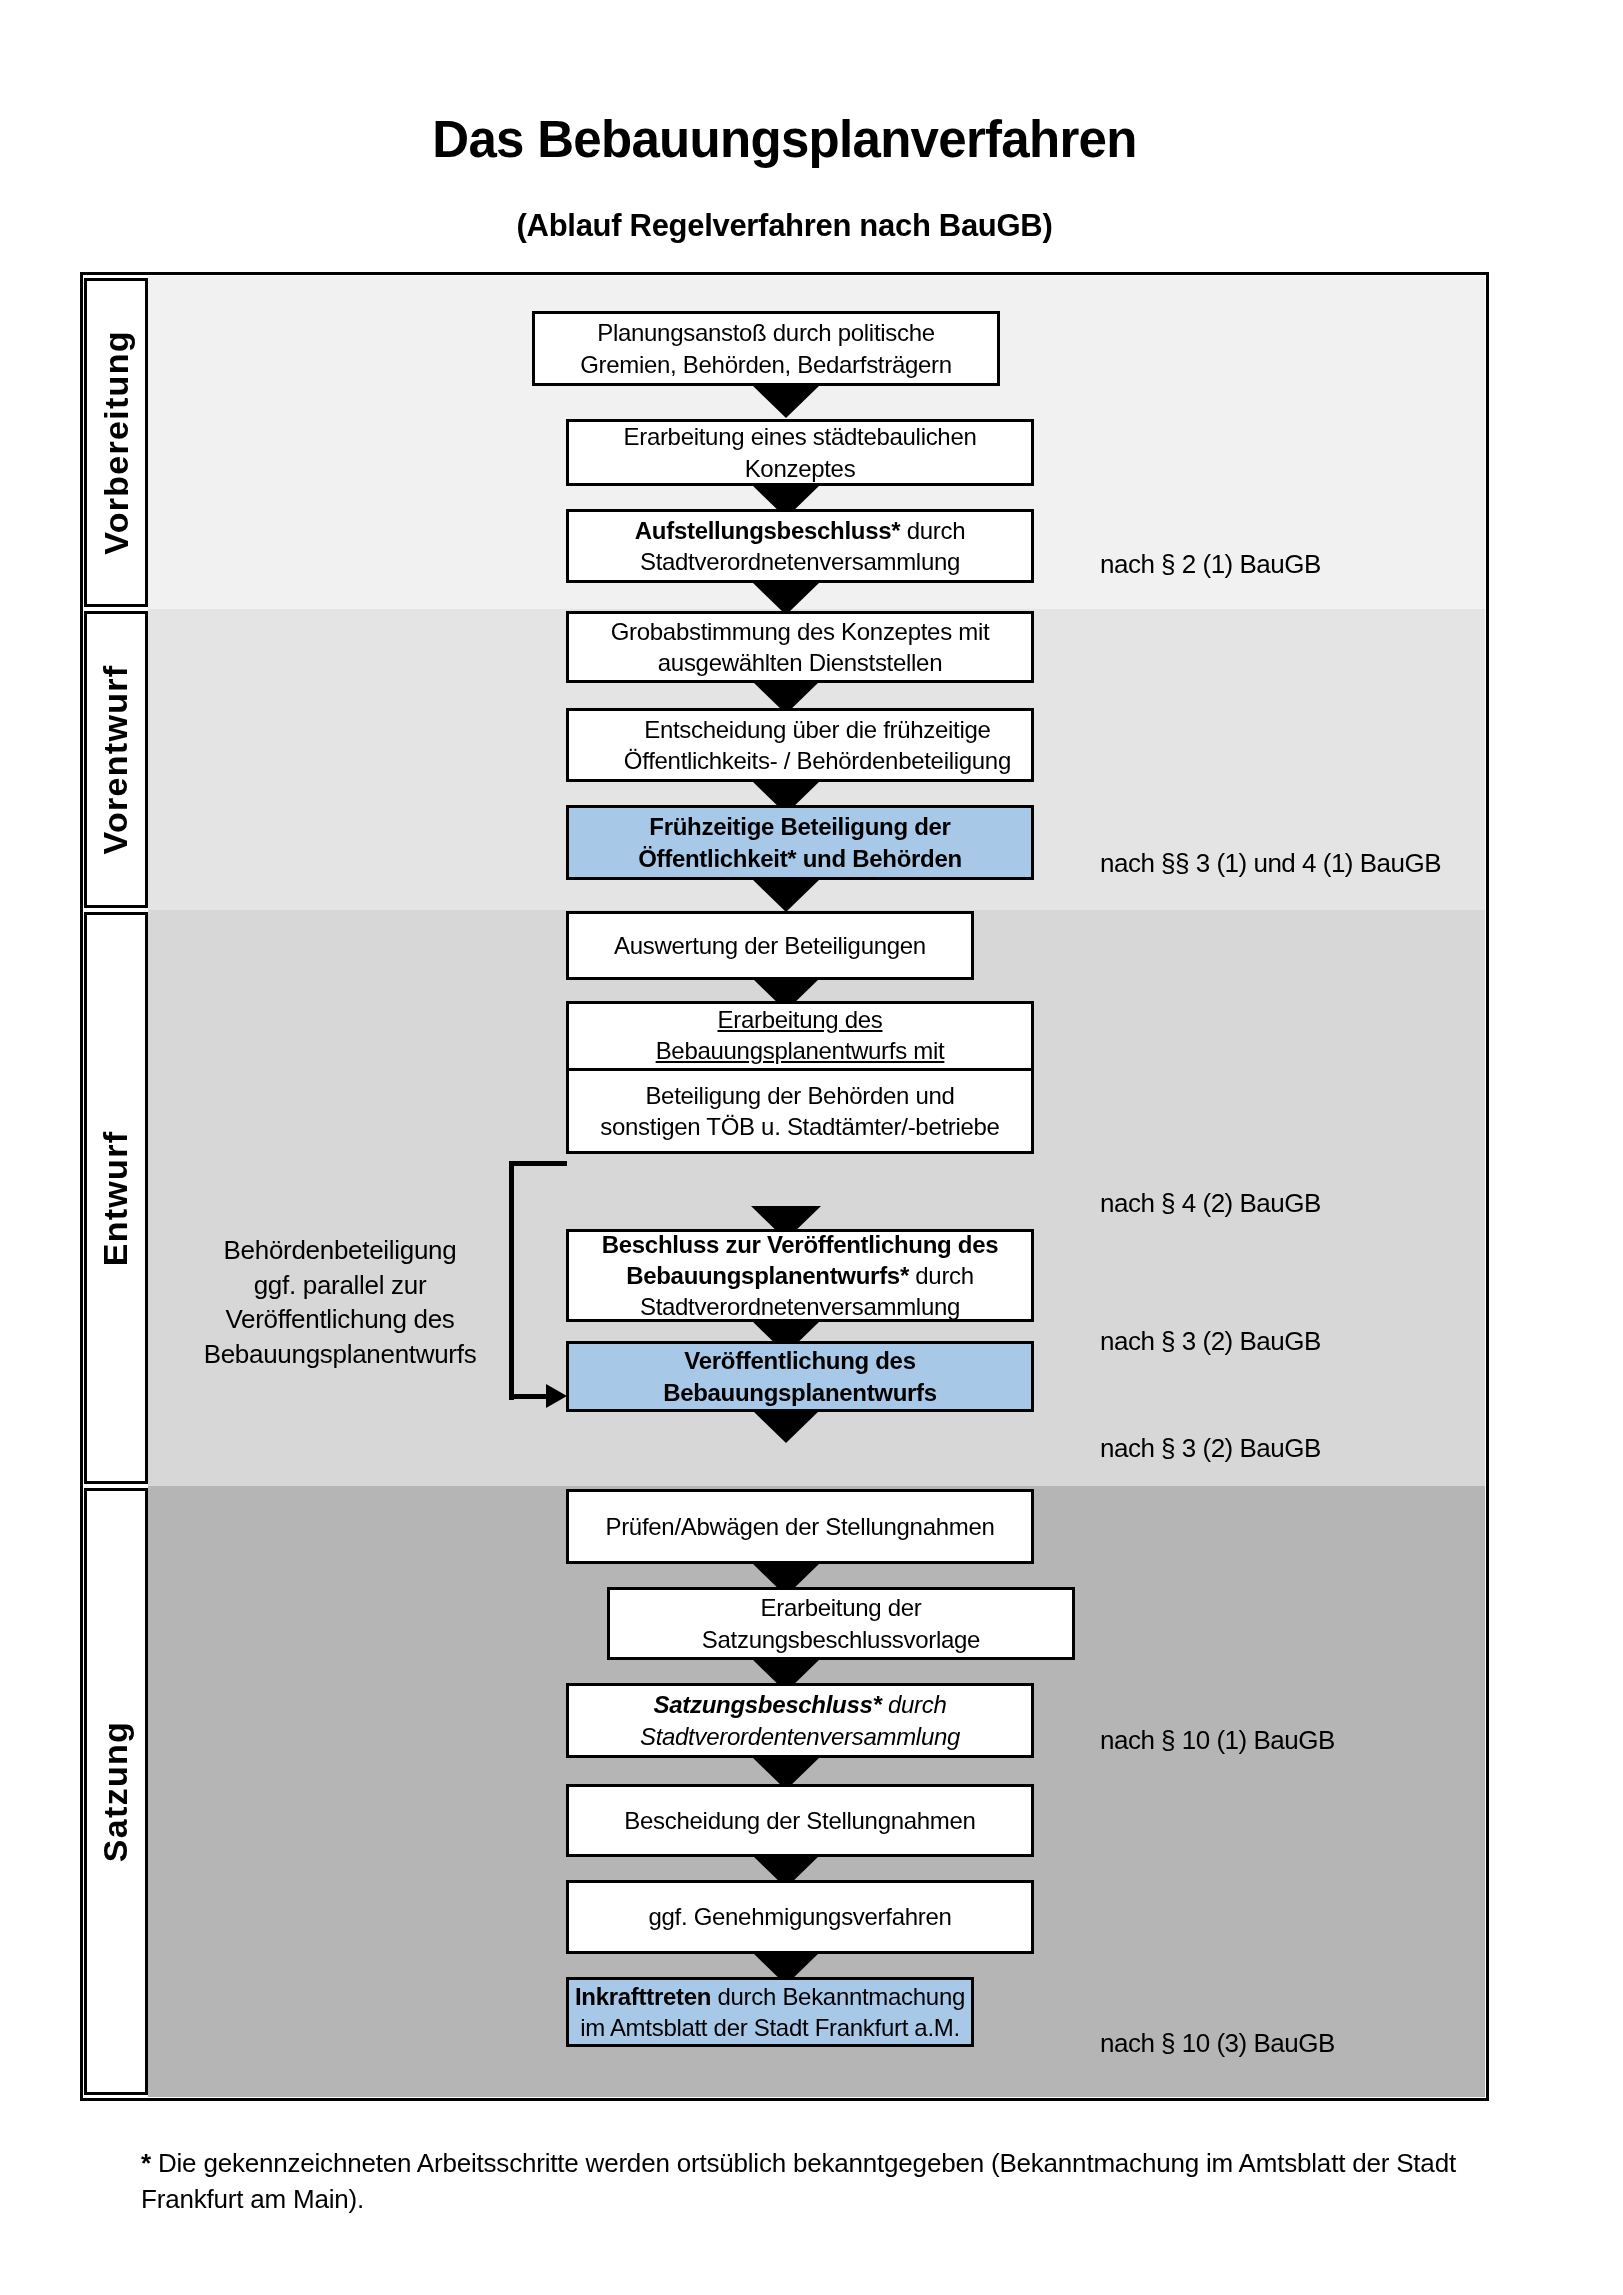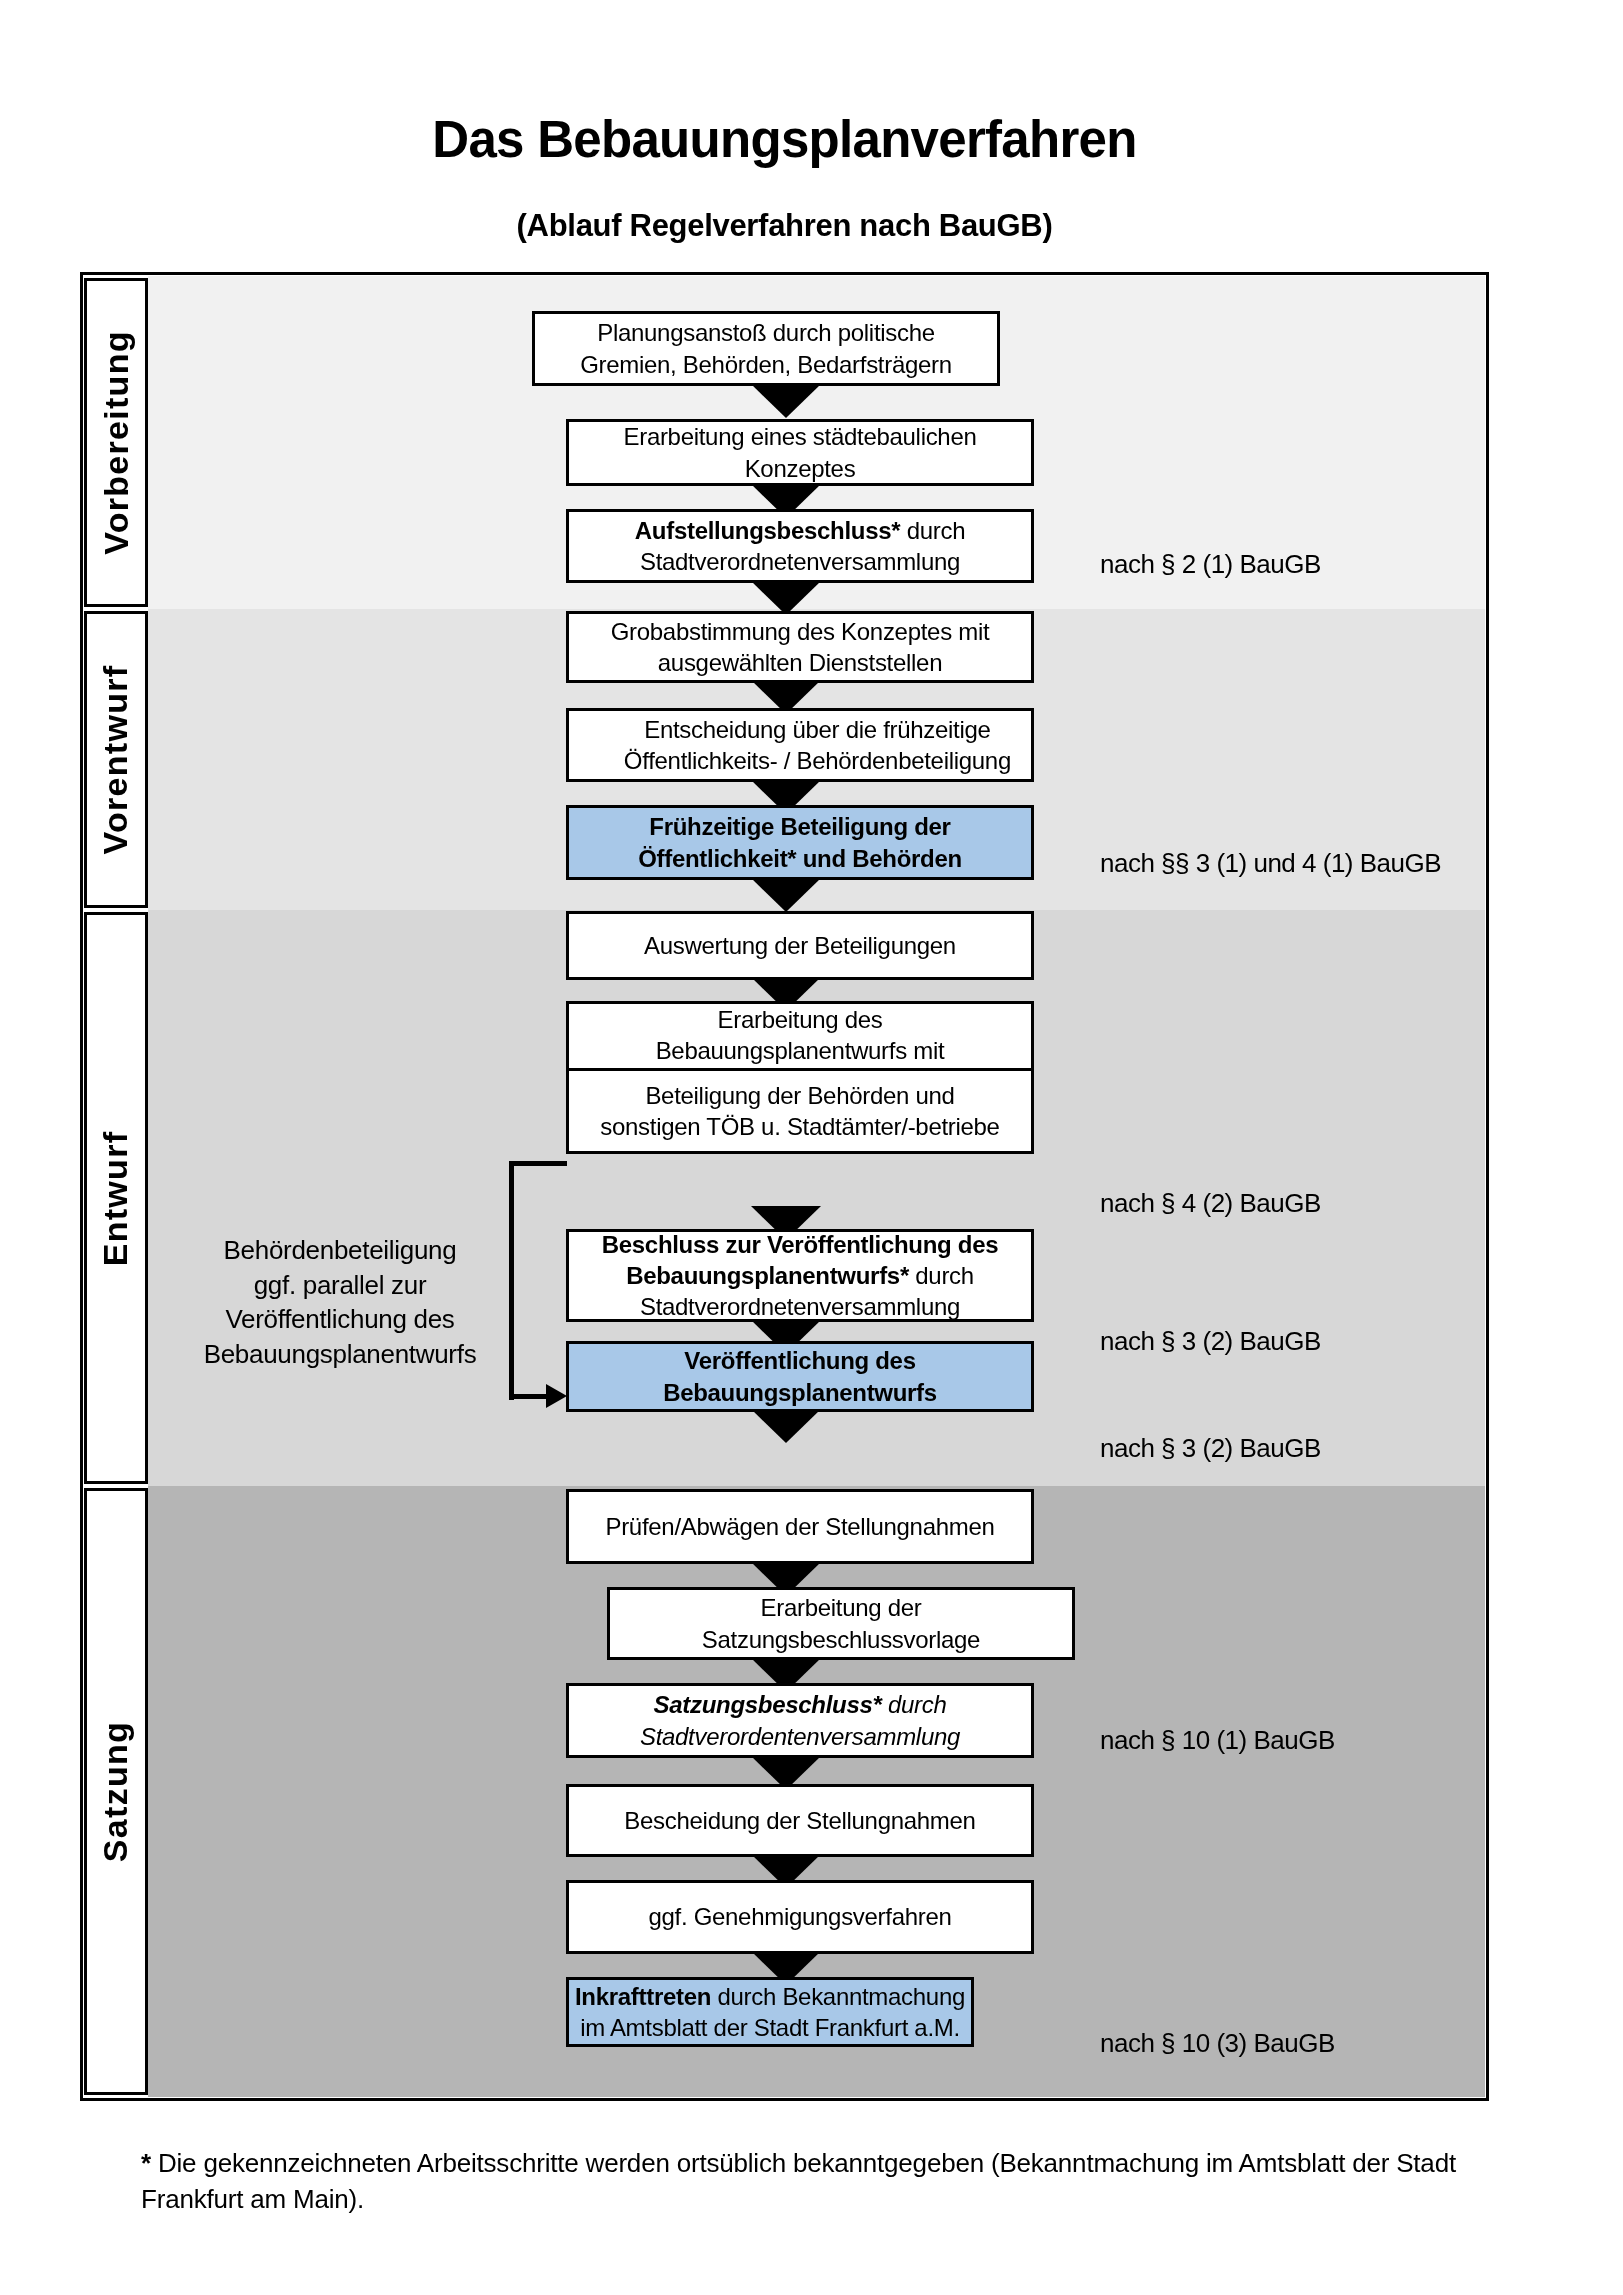--- a/index.html
+++ b/index.html
@@ -78,25 +78,25 @@
       <div class="step" style="left: 566px; top: 708px; width: 468px; height: 74px; background: rgb(255, 255, 255); padding-left: 40px;">
         <div class="line"><span>Entscheidung über die frühzeitige</span></div>
         <div class="line"><span>Öffentlichkeits- / Behördenbeteiligung</span></div>
       </div>
       <div class="arrow-down" style="left: 751px; top: 780px;"></div>
       <div class="step hl" style="left: 566px; top: 805px; width: 468px; height: 75px; background: rgb(168, 200, 232);">
         <div class="line"><span class="b">Frühzeitige Beteiligung der</span></div>
         <div class="line"><span class="b">Öffentlichkeit* und Behörden</span></div>
       </div>
       <div class="arrow-down" style="left: 751px; top: 878px;"></div>
-      <div class="step" style="left: 566px; top: 911px; width: 468px; height: 69px; background: rgb(255, 255, 255);">
+      <div class="step" style="left: 566px; top: 911px; width: 408px; height: 69px; background: rgb(255, 255, 255);">
         <div class="line"><span>Auswertung der Beteiligungen</span></div>
       </div>
       <div class="arrow-down" style="left: 751px; top: 977px;"></div>
-      <div class="step" style="left: 566px; top: 1001px; width: 468px; height: 99px; background: rgb(255, 255, 255);">
+      <div class="step" style="left: 566px; top: 1001px; width: 468px; height: 99px; background: rgb(255, 255, 255); text-decoration: underline;">
         <div class="line"><span>Erarbeitung des</span></div>
         <div class="line"><span>Bebauungsplanentwurfs mit</span></div>
         <div class="line"><span>Begründung inkl. Umweltbericht</span></div>
       </div>
       <div class="arrow-down" style="left: 751px; top: 1098px;"></div>
       <div class="step" style="left: 566px; top: 1068px; width: 468px; height: 86px; background: rgb(255, 255, 255);">
         <div class="line"><span>Beteiligung der Behörden und</span></div>
         <div class="line"><span>sonstigen TÖB u. Stadtämter/-betriebe</span></div>
       </div>
       <div class="arrow-down" style="left: 751px; top: 1206px;"></div>

